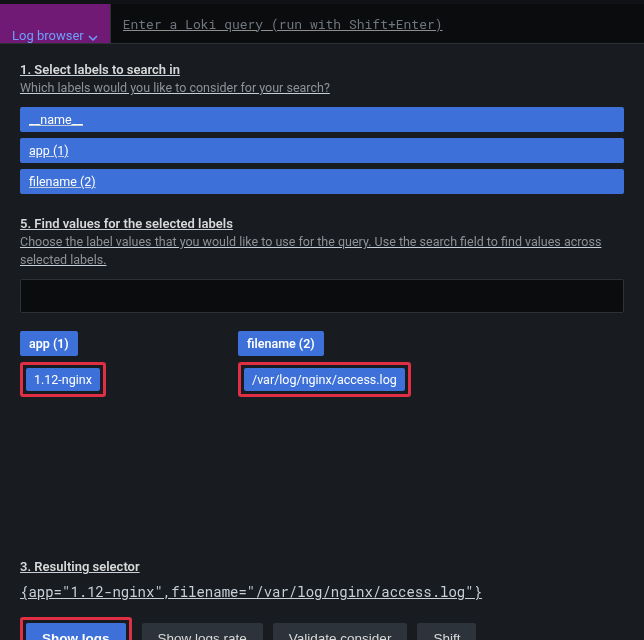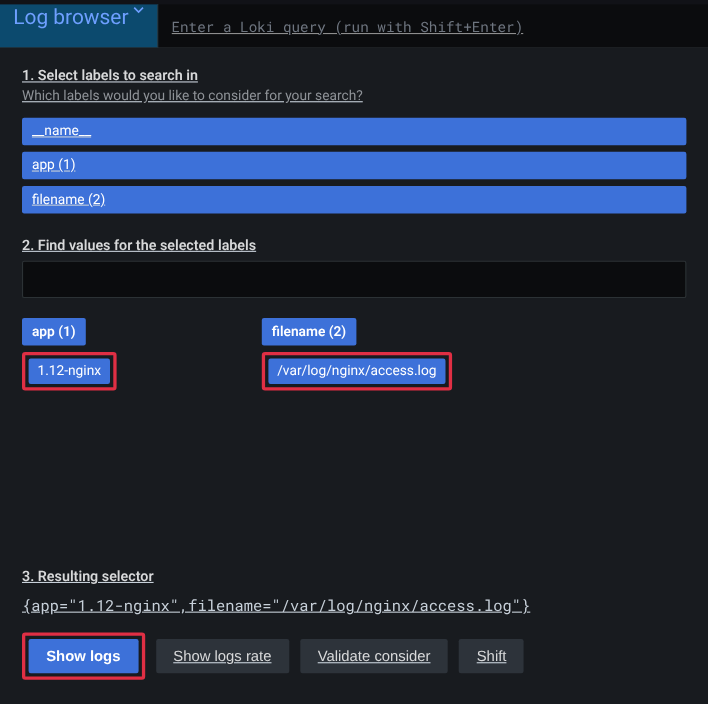--- a/index.html
+++ b/index.html
@@ -15,28 +15,28 @@
   .topbar {
     display: flex;
     align-items: stretch;
     border-bottom: 1px solid #2c3235;
     background: #141619;
     height: 40px;
     margin-top: 4px;
   }
   .log-browser-btn {
     display: flex;
-    align-items: flex-start;
+    align-items: flex-end;
     gap: 4px;
     padding: 0 12px;
     color: #6e9fff;
-    font-size: 19px;
+    font-size: 13px;
     cursor: pointer;
     border-right: 1px solid #2c3235;
-    background: #0c4a6e;
+    background: #701a75;
   }
   .chevron {
     width: 10px;
     height: 10px;
     display: inline-flex;
     align-items: center;
     justify-content: center;
   }
   .chevron svg { width: 10px; height: 10px; }
   .query-input {
@@ -176,21 +176,22 @@
 <div class="panel">
 
   <div class="step-title">1. Select labels to search in</div>
   <div class="step-desc">Which labels would you like to consider for your search?</div>
   <div class="chip-row">
     <span class="chip">__name__</span>
     <span class="chip">app (1)</span>
     <span class="chip">filename (2)</span>
   </div>
 
-  <div class="step-title">2. Find values for the selected labels</div>
+  <div class="step-title">5. Find values for the selected labels</div>
+  <div class="step-desc">Choose the label values that you would like to use for the query. Use the search field to find values across selected labels.</div>
   <div class="searchbar"></div>
 
   <div class="values-row">
     <div class="values-col">
       <div><span class="col-header">app (1)</span></div>
       <span class="hl-red">
         <span class="value-pill">1.12-nginx</span>
       </span>
     </div>
     <div class="values-col">

